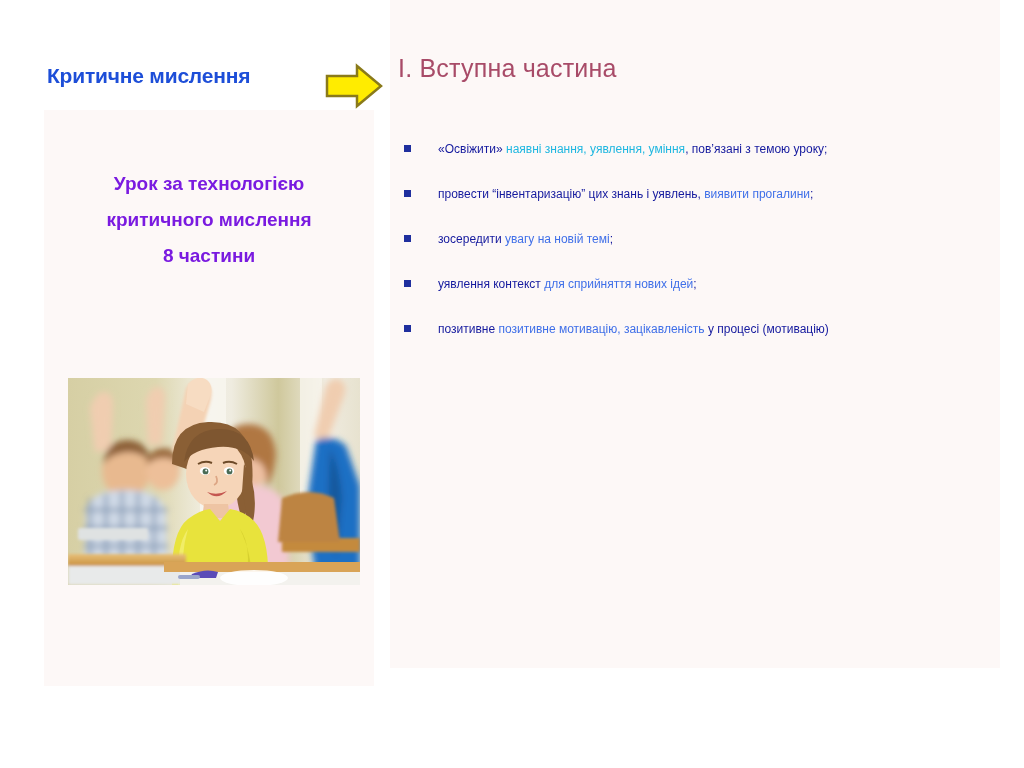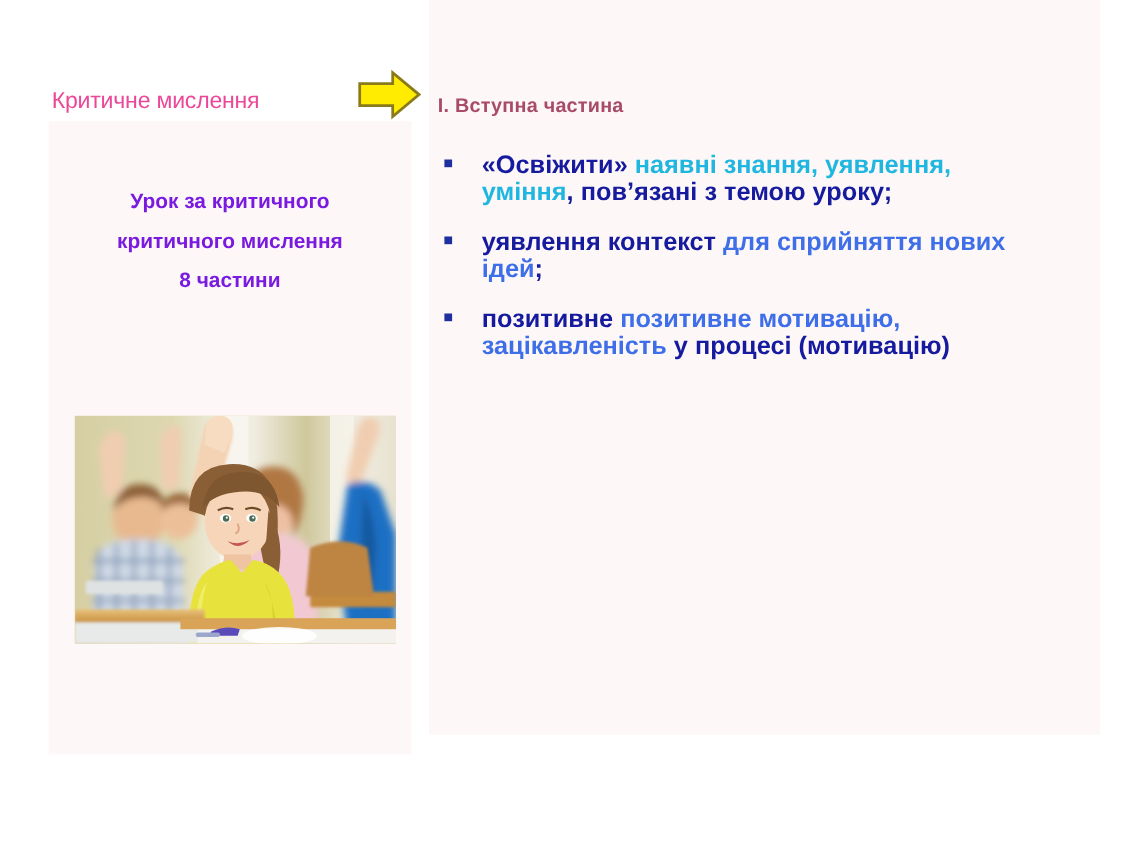--- a/index.html
+++ b/index.html
@@ -21,25 +21,25 @@
     left: 44px;
     top: 110px;
     width: 330px;
     height: 576px;
     background: #fdf8f7;
   }
 
   #deck-title {
     position: absolute;
     left: 47px;
-    top: 80px;
+    top: 64px;
     width: 280px;
     font-size: 21px;
-    font-weight: normal;
-    color: #ec4899;
+    font-weight: bold;
+    color: #1d4ed8;
     letter-spacing: -0.2px;
     white-space: nowrap;
   }
 
   #arrow-icon {
     position: absolute;
     left: 323px;
     top: 62px;
     width: 62px;
     height: 48px;
@@ -76,43 +76,42 @@
     top: 0px;
     width: 610px;
     height: 668px;
     background: #fdf8f7;
   }
 
   #section-heading {
     position: absolute;
     left: 398px;
     top: 54px;
-    font-size: 18px;
-    font-weight: bold;
+    font-size: 25px;
+    font-weight: normal;
     color: #a84b68;
     letter-spacing: 0.2px;
-    margin-top: 32px;
   }
 
   #bullet-list {
     position: absolute;
     left: 398px;
     top: 137px;
     width: 545px;
     margin: 0;
     padding: 0;
     list-style: none;
   }
 
   #bullet-list li {
     position: relative;
     padding-left: 40px;
     margin-bottom: 20px;
-    font-size: 23px;
-    font-weight: bold;
+    font-size: 12px;
+    font-weight: normal;
     line-height: 25px;
     color: #1a1aa8;
   }
 
   #bullet-list li .marker {
     position: absolute;
     left: 6px;
     top: 8px;
     width: 7px;
     height: 7px;
@@ -130,21 +129,21 @@
 
 <div id="deck-title">Критичне мислення</div>
 
 <div id="arrow-icon">
   <svg width="62" height="48" viewBox="0 0 62 48">
     <polygon points="4,14 34,14 34,4 58,24 34,44 34,34 4,34" fill="#ffec00" stroke="#8a7a1a" stroke-width="2.5" stroke-linejoin="miter"></polygon>
   </svg>
 </div>
 
 <div id="left-subtitle">
-  <span class="line">Урок за критичного</span>
+  <span class="line">Урок за технологією</span>
   <span class="line">критичного мислення</span>
   <span class="line">8 частини</span>
 </div>
 
 <div id="classroom-photo">
   <svg width="292" height="207" viewBox="0 0 292 207">
     <defs>
       <linearGradient id="wallg" x1="0" y1="0" x2="1" y2="0">
         <stop offset="0%" stop-color="#d6cfa4"></stop>
         <stop offset="30%" stop-color="#ddd7b0"></stop>
@@ -261,21 +260,29 @@
 
 <div id="section-heading">I. Вступна частина</div>
 
 <ul id="bullet-list">
 
   <li>
     <span class="marker"></span>
     <span class="c-dark">«Освіжити» </span><span class="c-cyan">наявні знання, уявлення, уміння</span><span class="c-dark">, пов’язані з темою уроку;</span>
   </li>
 
-
+  <li>
+    <span class="marker"></span>
+    <span class="c-dark"> провести “інвентаризацію” цих знань і уявлень, </span><span class="c-blue">виявити прогалини</span><span class="c-dark">;</span>
+  </li>
+
+  <li>
+    <span class="marker"></span>
+    <span class="c-dark">зосередити </span><span class="c-blue">увагу на новій темі</span><span class="c-dark">;</span>
+  </li>
 
   <li>
     <span class="marker"></span>
     <span class="c-dark">уявлення контекст </span><span class="c-blue">для сприйняття нових ідей</span><span class="c-dark">;</span>
   </li>
 
   <li>
     <span class="marker"></span>
     <span class="c-dark">позитивне </span><span class="c-blue">позитивне мотивацію, зацікавленість</span><span class="c-dark"> у процесі (мотивацію)</span>
   </li>

